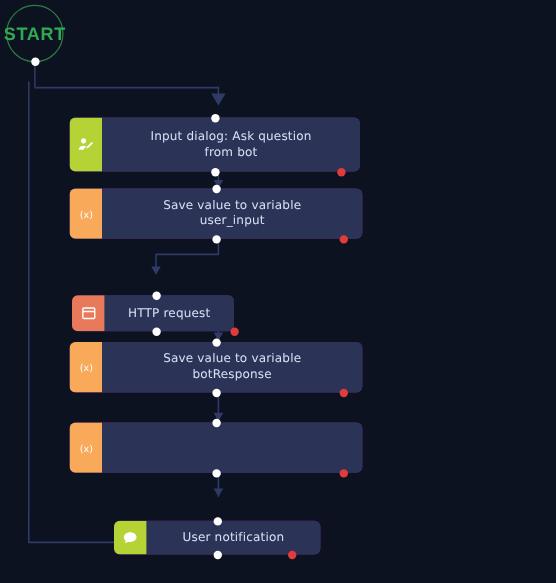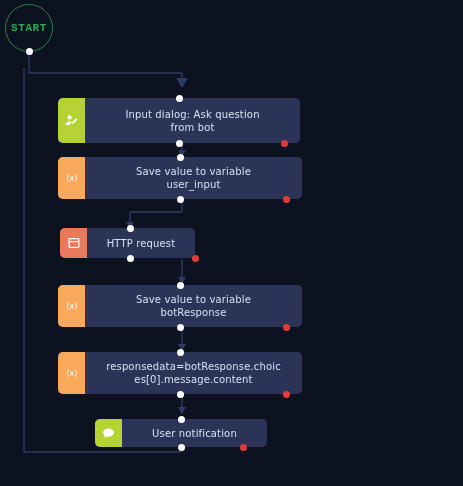--- a/index.html
+++ b/index.html
@@ -38,24 +38,24 @@
     border-radius: 50%;
     border: 1.4px solid #2e7d46;
     background: #0d1221;
     display: flex;
     align-items: center;
     justify-content: center;
     box-sizing: border-box;
   }
   .start-label {
     color: #2faa54;
-    font-size: 11px;
+    font-size: 15px;
     font-weight: bold;
     letter-spacing: 0.6px;
-    font-family: Liberation Mono, monospace;
+    font-family: Liberation Sans, sans-serif;
   }
   
   .node {
     position: absolute;
     display: flex;
     align-items: stretch;
     border-radius: 5px;
     background: #701a75;
     overflow: visible;
     box-sizing: border-box;
@@ -191,21 +191,21 @@
       <div class="node-body">
         <span class="node-label">Save value to variable
 user_input</span>
       </div>
     </div>
     <span class="port top"></span>
     <span class="port bottom"></span>
     <span class="err-dot"></span>
   </div>
 
-  <div class="node" style="left:60px; top:228px; width:135px; height:30px;">
+  <div class="node" style="left:60px; top:246px; width:135px; height:30px;">
     <div class="node-inner">
       <div class="node-icon coral">
         <svg class="icon-svg" width="14" height="14" viewBox="0 0 24 24" fill="none" stroke="#ffffff" stroke-width="2">
           <rect x="3.5" y="4.5" width="17" height="15" rx="1.5"></rect>
           <line x1="3.5" y1="9.5" x2="20.5" y2="9.5"></line>
         </svg>
       </div>
       <div class="node-body">
         <span class="node-label">HTTP request</span>
       </div>
@@ -232,31 +232,27 @@
     <span class="err-dot"></span>
   </div>
 
   <div class="node" style="left:58px; top:352px; width:244px; height:42px;">
     <div class="node-inner">
       <div class="node-icon orange">
         <svg class="icon-svg" width="20" height="14" viewBox="0 0 30 20">
           <text x="15" y="15" text-anchor="middle" fill="#ffffff" font-size="12" font-family="DejaVu Sans, sans-serif">(x)</text>
         </svg>
       </div>
-      <div class="node-body">
-        <span class="node-label">responsedata=botResponse.choic
-es[0].message.content</span>
-      </div>
-    </div>
-    <span class="port top"></span>
-    <span class="port bottom"></span>
-    <span class="err-dot"></span>
-  </div>
-
-  <div class="node" style="left:95px; top:419px; width:172px; height:28px;">
+    </div>
+    <span class="port top"></span>
+    <span class="port bottom"></span>
+    <span class="err-dot"></span>
+  </div>
+
+  <div class="node" style="left:95px; top:434px; width:172px; height:28px;">
     <div class="node-inner">
       <div class="node-icon green">
         <svg class="icon-svg" width="15" height="15" viewBox="0 0 24 24" fill="#ffffff">
           <path d="M12 4c4.7 0 8.5 2.9 8.5 6.5S16.7 17 12 17c-.9 0-1.8-.1-2.6-.3L5 18.6l1.1-2.9C4.4 14.4 3.5 12.6 3.5 10.5 3.5 6.9 7.3 4 12 4z"></path>
         </svg>
       </div>
       <div class="node-body">
         <span class="node-label">User notification</span>
       </div>
     </div>

